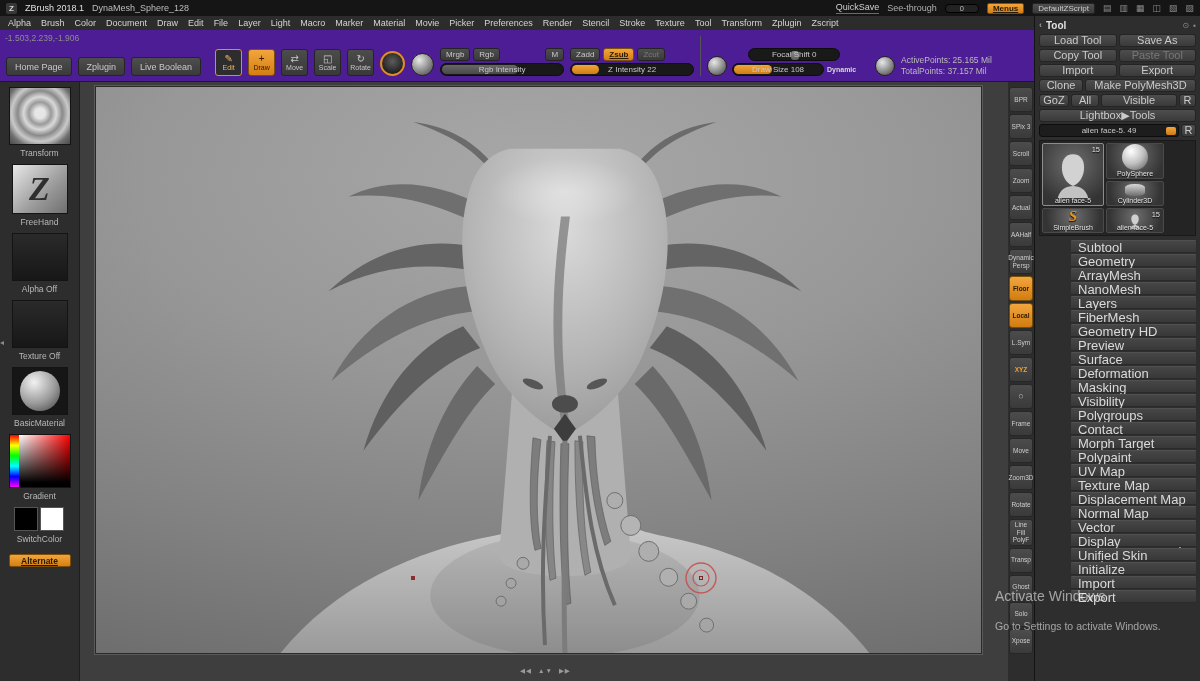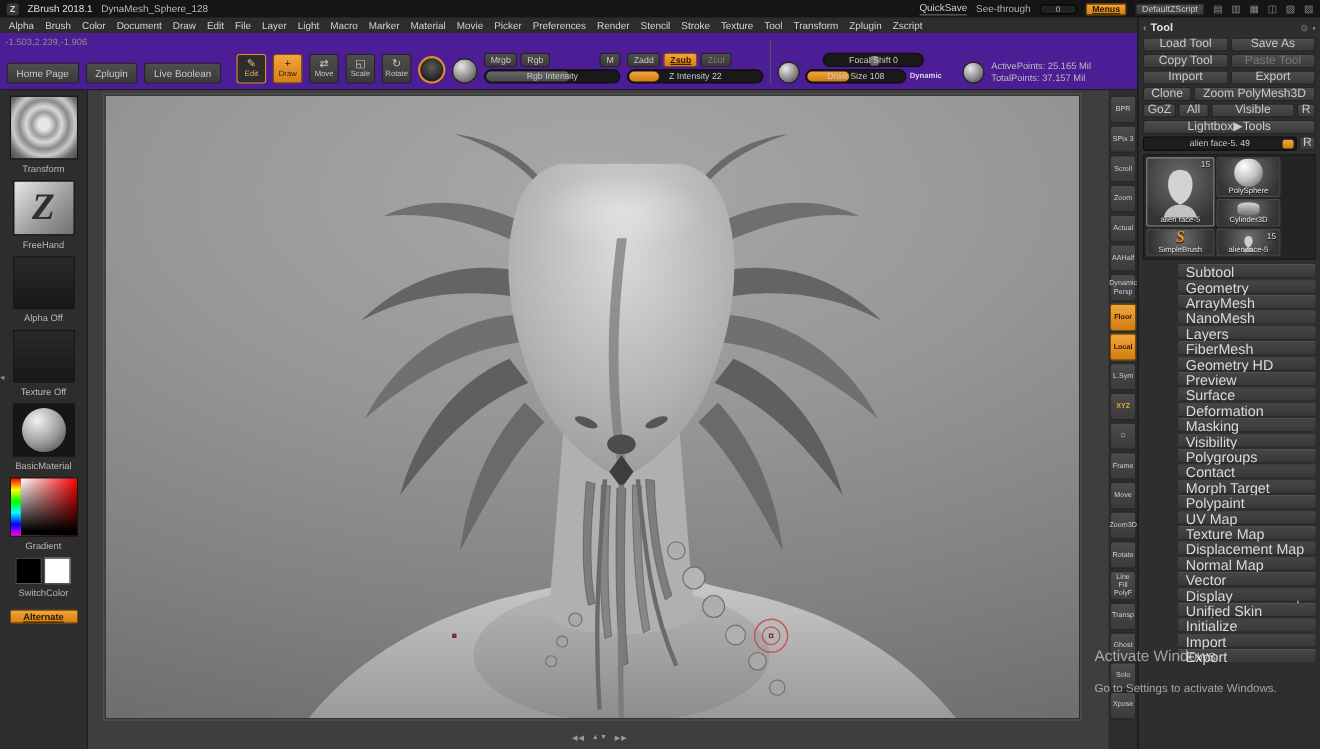--- a/index.html
+++ b/index.html
@@ -548,21 +548,21 @@
     <div class="prow">
       <span class="btn pbtn f1">Copy Tool</span>
       <span class="btn pbtn f1 dim">Paste Tool</span>
     </div>
     <div class="prow">
       <span class="btn pbtn f1">Import</span>
       <span class="btn pbtn f1">Export</span>
     </div>
     <div class="prow">
       <span class="btn pbtn" style="width:44px;">Clone</span>
-      <span class="btn pbtn f1">Zoom PolyMesh3D</span>
+      <span class="btn pbtn f1">Make PolyMesh3D</span>
     </div>
     <div class="prow">
       <span class="btn pbtn" style="width:30px;">GoZ</span>
       <span class="btn pbtn" style="width:28px;">All</span>
       <span class="btn pbtn f1">Visible</span>
       <span class="btn pbtn" style="width:17px;">R</span>
     </div>
     <div class="prow">
       <span class="btn pbtn f1">Lightbox▶Tools</span>
     </div>

